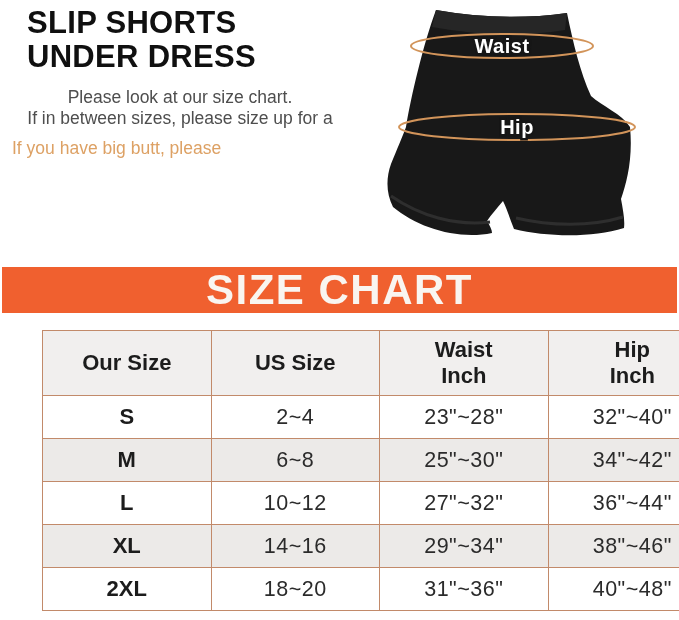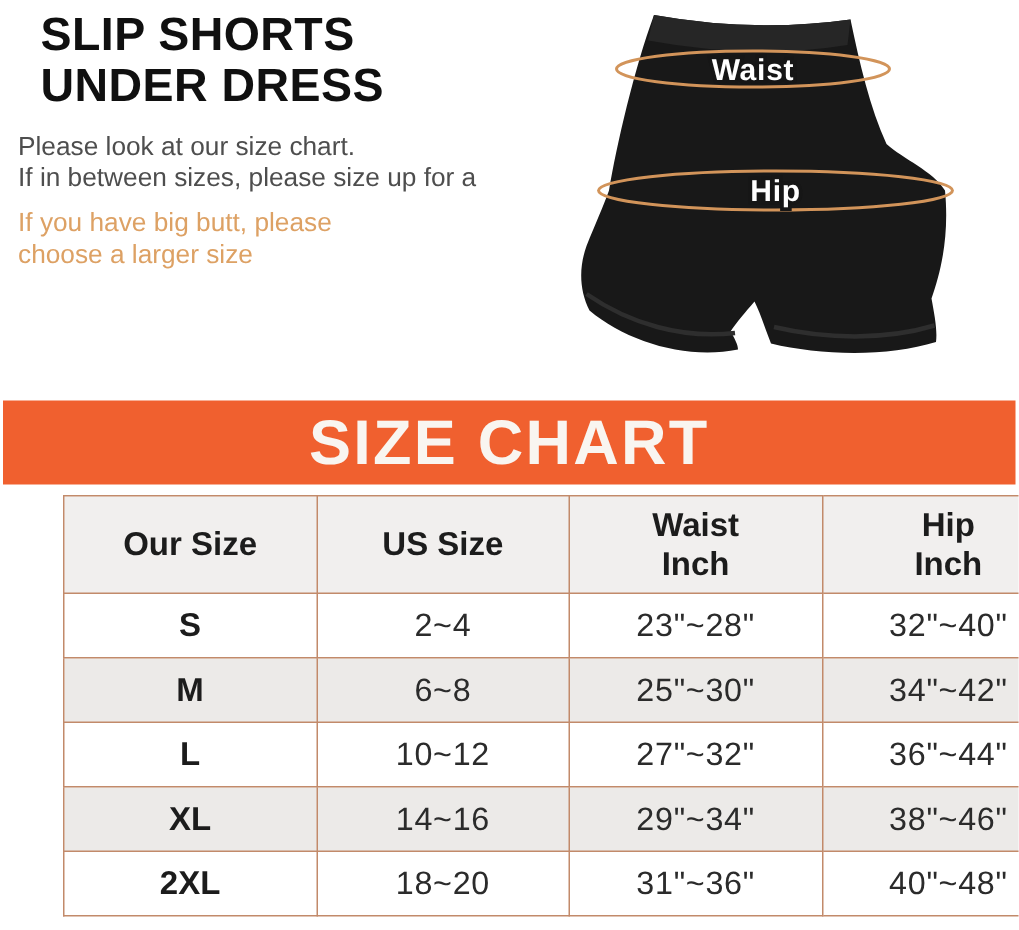--- a/index.html
+++ b/index.html
@@ -10,34 +10,34 @@
     -webkit-font-smoothing:antialiased;
   }
   
   .intro{position:absolute;left:12px;top:6px;width:336px;}
   .title-line{
     font-size:31px;line-height:34px;font-weight:bold;color:#101010;
     letter-spacing:0.3px;
     margin-left:15px;
   }
   .desc{margin:13px 0 0 0;font-size:17.5px;line-height:21px;color:#4e4e4e;}
-  .desc span{display:block;}
+  .desc span{display:block;text-align:center;}
   .warm-tips-badge{
     display:inline-block;margin-top:15px;background:#ed6b31;color:#ffffff;
     font-weight:bold;font-size:20px;letter-spacing:0.5px;
     padding:5px 17px 7px 17px;border-radius:17px;
   }
   .tip{margin:9px 0 0 0;font-size:17.5px;line-height:21px;color:#dda164;}
   .tip span{display:block;}
   
   .shorts-figure{position:absolute;left:340px;top:0;width:339px;height:262px;}
   .shorts-figure svg{display:block;width:100%;height:100%;}
   
   .banner{
-    position:absolute;left:2px;right:2px;top:267px;height:56px;
+    position:absolute;left:2px;right:2px;top:267px;height:46px;
     background:#f0602f;display:flex;align-items:center;justify-content:center;
   }
   .banner span{
     color:#f9f5f0;font-size:42px;font-weight:bold;letter-spacing:1.5px;
   }
   
   table.size-table{
     position:absolute;left:2px;top:330px;width:675px;
     border-collapse:collapse;table-layout:fixed;margin-left:40px;
   }
@@ -61,21 +61,20 @@
   <div>
     <div class="title-line">SLIP SHORTS</div>
     <div class="title-line">UNDER DRESS</div>
   </div>
   <p class="desc">
     <span>Please look at our size chart.</span>
     <span>If in between sizes, please size up for a</span>
   </p>
   <p class="tip">
     <span>If you have big butt, please</span>
-    <span>choose a larger size</span>
   </p>
 </section>
 
 <div class="shorts-figure">
   <svg viewBox="0 0 339 262" xmlns="http://www.w3.org/2000/svg">
 
     <path d="M 96 10
          Q 163 22 227 13
          C 233 42 240 72 251 96
          C 262 106 282 114 290 127

